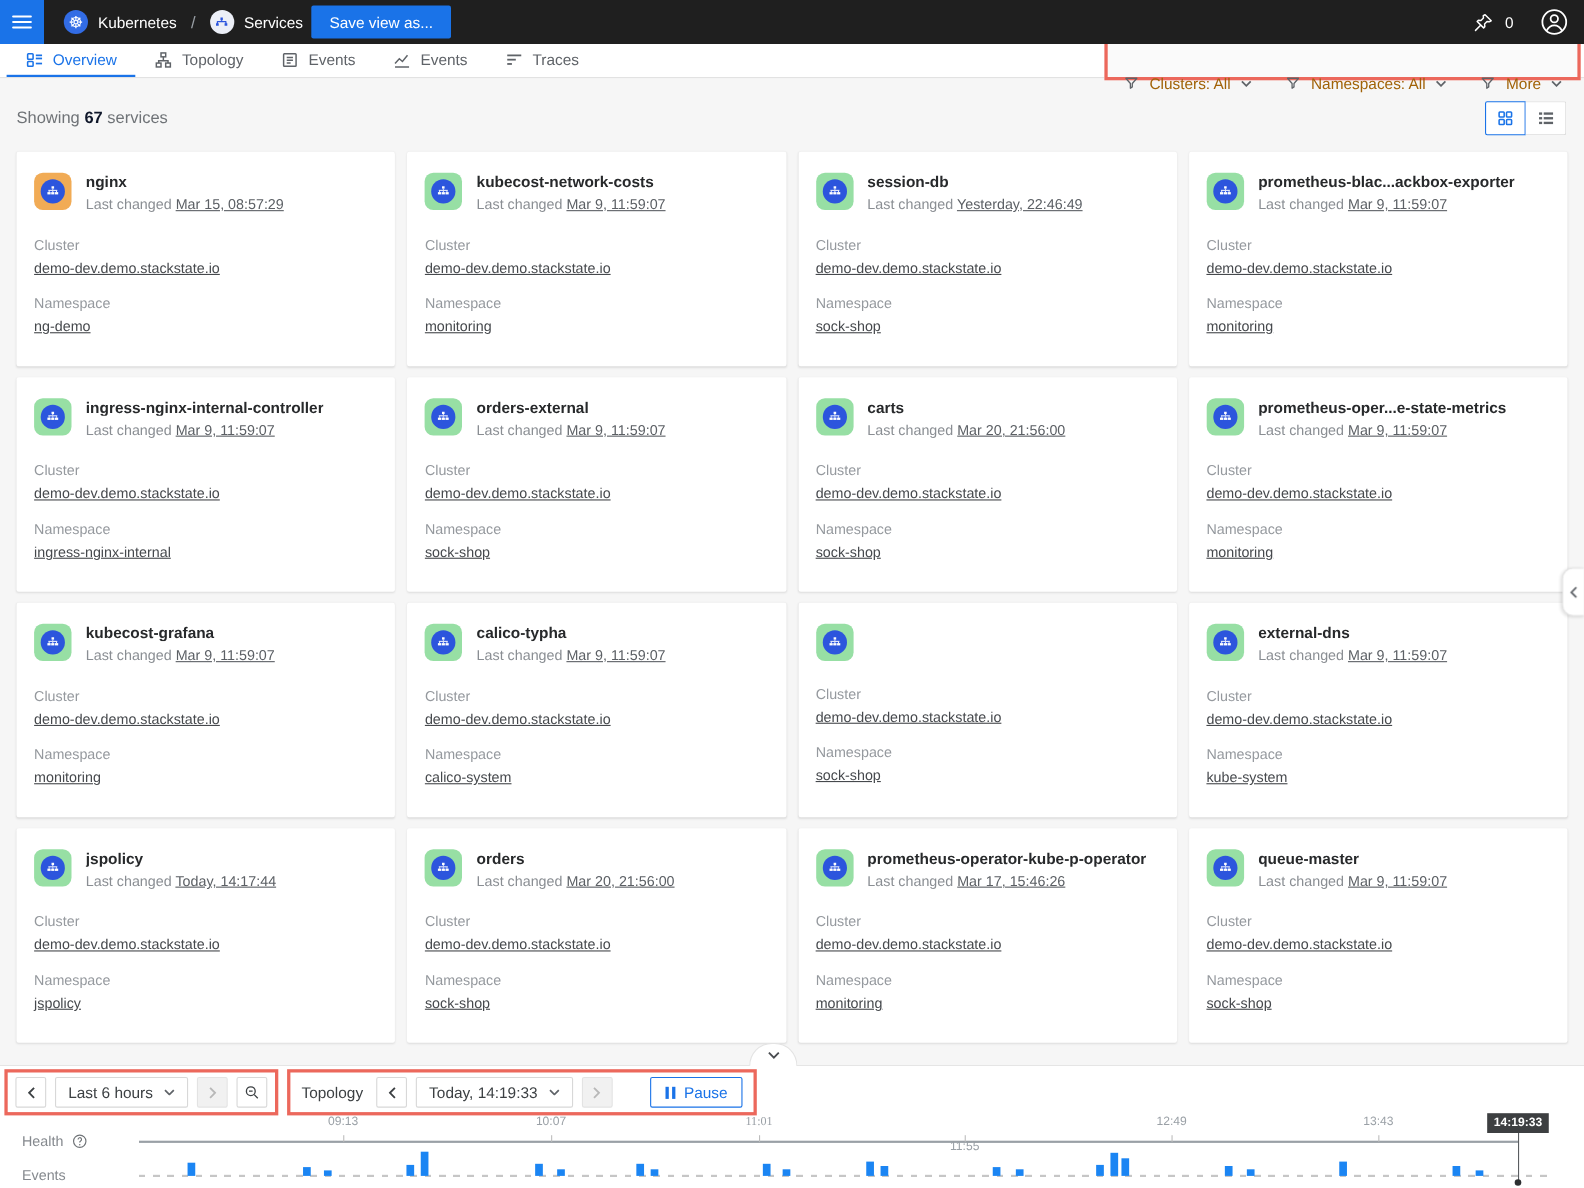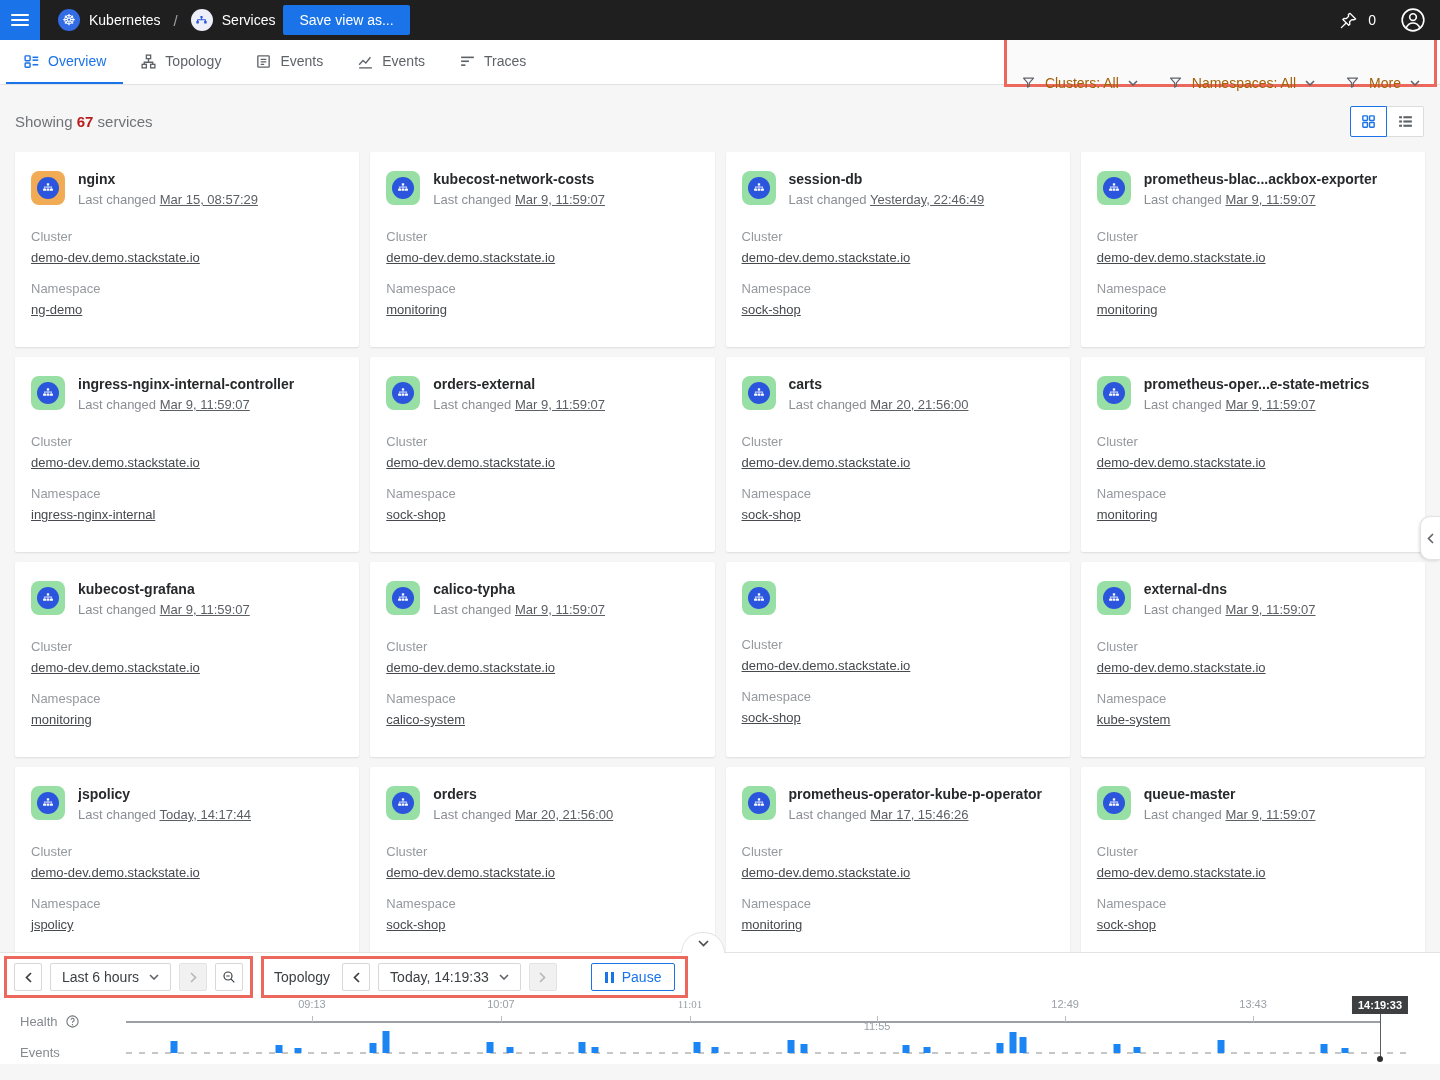--- a/index.html
+++ b/index.html
@@ -14,31 +14,31 @@
   .crumb-wrap { display:flex; align-items:center; gap:9px; margin-left:18px; }
   .k8s-circle { width:22px; height:22px; border-radius:50%; background:#326ce5; color:#fff; display:flex; align-items:center; justify-content:center; font-size:15px; font-family:"DejaVu Sans", sans-serif; }
   .svc-crumb-circle { width:22px; height:22px; border-radius:50%; background:#eceff7; display:flex; align-items:center; justify-content:center; }
   .crumb-label { color:#fff; font-size:14px; }
   .crumb-sep { color:#9aa0a6; font-size:15px; margin:0 4px; }
   .save-view-btn { margin-left:8px; background:#1a73e8; color:#fff; border:none; font-size:14px; height:30px; padding:0 16px; border-radius:2px; font-family:inherit; cursor:pointer; }
   .header-right { margin-left:auto; display:flex; align-items:center; gap:10px; padding-right:14px; }
   .pin-count { color:#fff; font-size:14px; margin-right:14px; }
 
   
-  .tab-bar { height:45px; background:#fff; border-bottom:1px solid #e2e2e2; display:flex; align-items:stretch; padding-left:6px; position:relative; z-index:20; }
+  .tab-bar { height:31px; background:#fff; border-bottom:1px solid #e2e2e2; display:flex; align-items:stretch; padding-left:6px; position:relative; z-index:20; }
   .tab { display:flex; align-items:center; gap:8px; padding:0 17px; font-size:14px; color:#5f6368; cursor:pointer; border-bottom:2px solid transparent; }
   .tab.active { color:#1a73e8; border-bottom-color:#1a73e8; }
   .tab svg { flex:0 0 auto; }
   .filters-annot { position:absolute; right:3px; top:-3px; bottom:-3px; border:3px solid #ec685c; background:#fafafa; display:flex; align-items:center; padding:0 14px; gap:30px; }
   .filter-group { display:flex; align-items:center; gap:9px; font-size:14px; color:#a16207; cursor:pointer;margin-top:41px; }
 
   
   .summary-row { display:flex; align-items:center; padding:21px 16px 15px 15px; }
   .showing-text { font-size:15px; color:#6f7377; }
-  .showing-text b { color:#b91c1c; font-weight:bold; }
+  .showing-text b { color:#0f172a; font-weight:bold; }
   .view-toggles { margin-left:auto; display:flex; }
   .toggle-btn { width:37px; height:31px; background:#fff; border:1px solid #dcdcdc; display:flex; align-items:center; justify-content:center; cursor:pointer; }
   .toggle-btn.grid { border:1px solid #1a73e8; border-radius:2px 0 0 2px; color:#1a73e8; }
   .toggle-btn.list { border-left:none; border-radius:0 2px 2px 0; color:#5f6368; }
 
   
   .cards-grid { display:grid; grid-template-columns:repeat(4, 1fr); gap:10px 11px; padding:0 15px; }
   .card { background:#fff; border-radius:2px; box-shadow:0 1px 2px rgba(0,0,0,.10); height:195px; padding:19px 16px; position:relative; }
   .card-head { display:flex; align-items:flex-start; }
   .svc-icon { width:34px; height:34px; border-radius:8px; display:flex; align-items:center; justify-content:center; flex:0 0 auto; }
@@ -47,21 +47,21 @@
   .svc-name { font-size:14px; font-weight:bold; color:#27292b; white-space:nowrap; overflow:hidden; text-overflow:ellipsis; cursor:pointer; }
   .changed-line { font-size:13px; color:#8a8e93; margin-top:5px; white-space:nowrap; }
   .changed-link { color:#5c6065; text-decoration:underline; cursor:pointer; }
   .meta-label { font-size:13px; color:#95999e; margin-top:22px; }
   .meta-link { font-size:13px; color:#46494d; text-decoration:underline; margin-top:6px; display:inline-block; cursor:pointer; }
 
   
   .side-handle { position:fixed; right:0; top:516px; width:20px; height:44px; background:#fff; border:1px solid #e3e3e3; border-right:none; border-radius:10px 0 0 10px; box-shadow:-1px 1px 3px rgba(0,0,0,.12); display:flex; align-items:center; justify-content:center; cursor:pointer; z-index:40; color:#5f6368; }
 
   
-  .bottom-panel { position:fixed; left:0; right:0; bottom:16px; height:112px; background:#fff; border-top:1px solid #e3e3e3; z-index:35; }
+  .bottom-panel { position:fixed; left:0; right:0; bottom:0; height:112px; background:#fff; border-top:1px solid #e3e3e3; z-index:35; }
   .collapse-tab { position:absolute; top:-21px; left:681px; width:44px; height:21px; background:#fff; border:1px solid #e3e3e3; border-bottom:none; border-radius:22px 22px 0 0; display:flex; align-items:center; justify-content:center; cursor:pointer; color:#4a4d51; }
   .controls-row { position:absolute; top:3px; left:0; right:0; height:42px; display:flex; align-items:stretch; }
   .annot-box { border:3px solid #ec685c; display:flex; align-items:center; padding:0 7px; gap:8px; }
   .annot-box.first { margin-left:4px; }
   .annot-box.second { margin-left:8px; padding:0 10px; }
   .sq-btn { width:28px; height:28px; background:#fff; border:1px solid #d8d8d8; border-radius:2px; display:flex; align-items:center; justify-content:center; cursor:pointer; color:#3c4043; }
   .sq-btn.disabled { background:#f1f1f1; border-color:#e3e3e3; color:#b8b8b8; cursor:default; }
   .select-btn { height:28px; background:#fff; border:1px solid #d8d8d8; border-radius:2px; display:flex; align-items:center; gap:10px; padding:0 11px; font-size:14px; color:#3c4043; cursor:pointer; white-space:nowrap; }
   .topology-label { font-size:14px; color:#3c4043; margin-right:4px; }
   .pause-btn { height:28px; margin-left:26px; background:#fff; border:1px solid #1a73e8; border-radius:2px; color:#1a73e8; font-size:14px; display:flex; align-items:center; gap:8px; padding:0 13px; cursor:pointer; }

